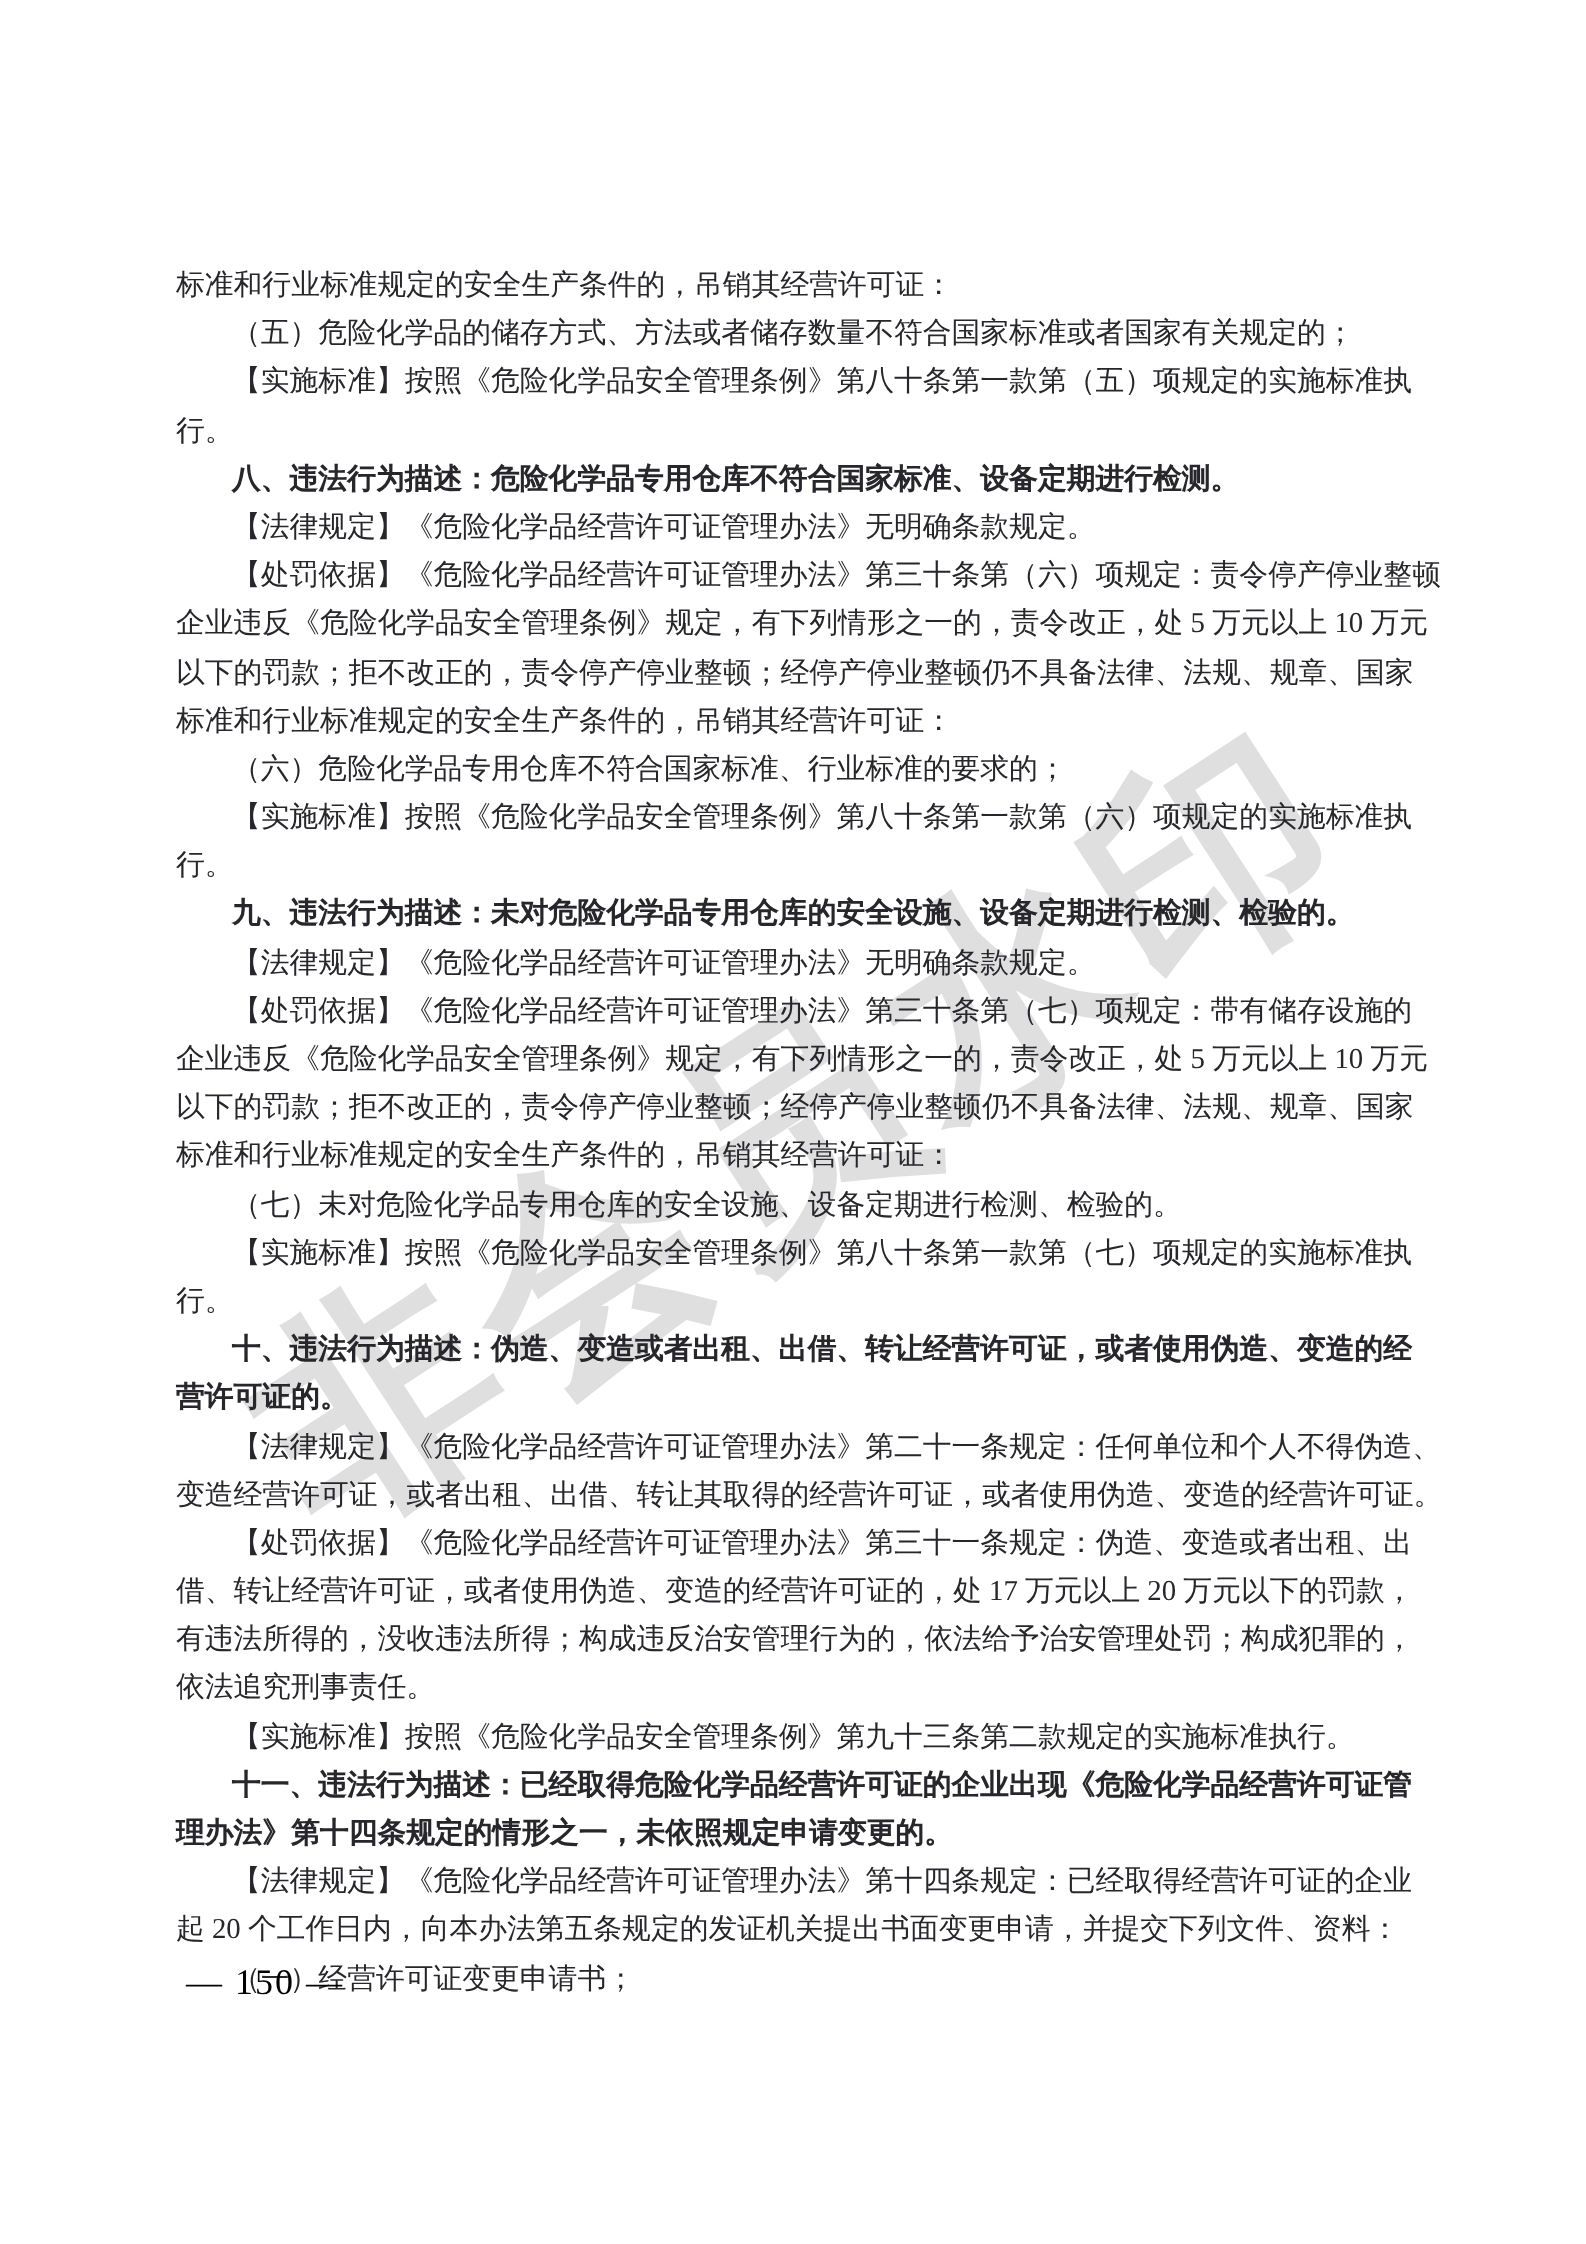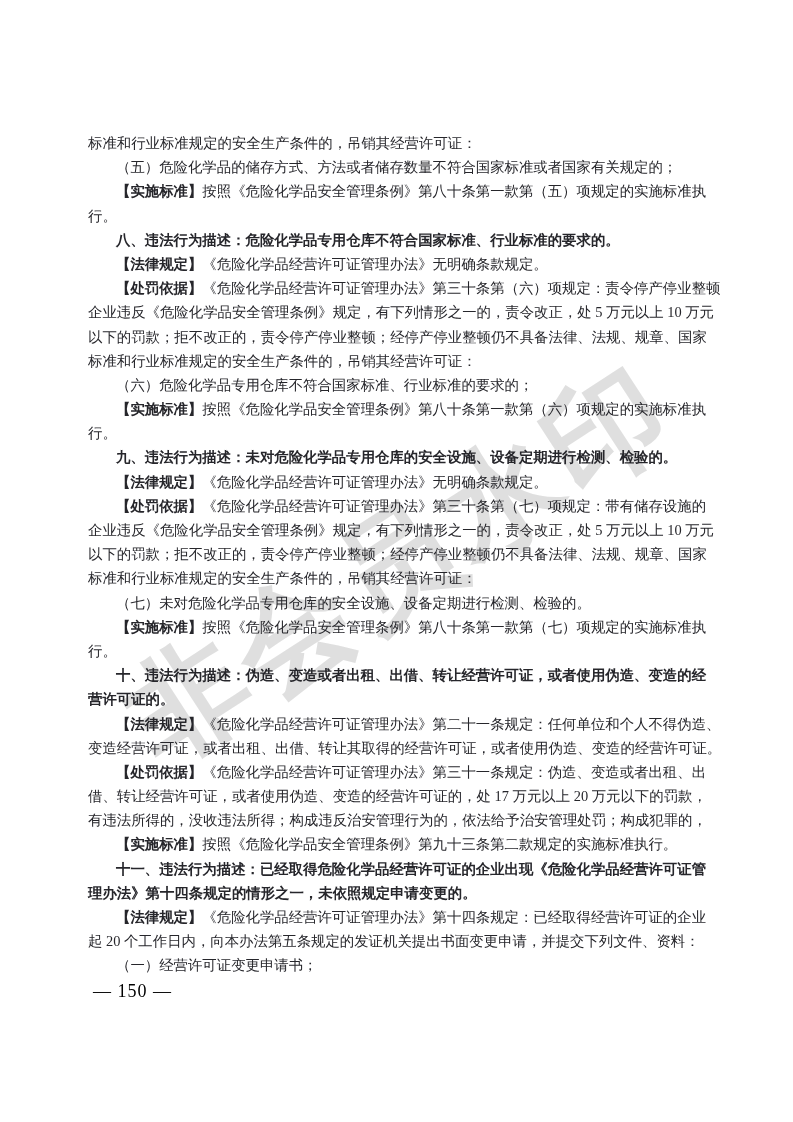--- a/index.html
+++ b/index.html
@@ -30,41 +30,41 @@
     width:622px;
   }
   .line{
     height:24.2px;
     line-height:24.2px;
     font-size:14.4px;
     white-space:nowrap;
     overflow:visible;
   }
   .line.indent{padding-left:28px;}
-  .line .label{font-weight:700;}
+  .line .label{font-weight:400;}
   .line.bold{font-weight:700;}
   .footer{
     position:absolute;
     left:93px;top:981px;
     font-size:18px;
     letter-spacing:1px;
     color:#000000;
   }
 </style>
 </head>
 <body>
 
 <div class="page">
   <div class="watermark">非会员水印</div>
   <main class="content" id="doc-lines">
       <div class="line"><b class="label"></b><span class="txt">标准和行业标准规定的安全生产条件的，吊销其经营许可证：</span></div>
       <div class="line indent"><b class="label"></b><span class="txt">（五）危险化学品的储存方式、方法或者储存数量不符合国家标准或者国家有关规定的；</span></div>
       <div class="line indent"><b class="label">【实施标准】</b><span class="txt">按照《危险化学品安全管理条例》第八十条第一款第（五）项规定的实施标准执</span></div>
       <div class="line"><b class="label"></b><span class="txt">行。</span></div>
-      <div class="line indent bold"><b class="label"></b><span class="txt">八、违法行为描述：危险化学品专用仓库不符合国家标准、行业标准的要求的。</span></div>
+      <div class="line indent bold"><b class="label"></b><span class="txt">八、违法行为描述：危险化学品专用仓库不符合国家标准、设备定期进行检测。</span></div>
       <div class="line indent"><b class="label">【法律规定】</b><span class="txt">《危险化学品经营许可证管理办法》无明确条款规定。</span></div>
       <div class="line indent"><b class="label">【处罚依据】</b><span class="txt">《危险化学品经营许可证管理办法》第三十条第（六）项规定：责令停产停业整顿</span></div>
       <div class="line"><b class="label"></b><span class="txt">企业违反《危险化学品安全管理条例》规定，有下列情形之一的，责令改正，处 5 万元以上 10 万元</span></div>
       <div class="line"><b class="label"></b><span class="txt">以下的罚款；拒不改正的，责令停产停业整顿；经停产停业整顿仍不具备法律、法规、规章、国家</span></div>
       <div class="line"><b class="label"></b><span class="txt">标准和行业标准规定的安全生产条件的，吊销其经营许可证：</span></div>
       <div class="line indent"><b class="label"></b><span class="txt">（六）危险化学品专用仓库不符合国家标准、行业标准的要求的；</span></div>
       <div class="line indent"><b class="label">【实施标准】</b><span class="txt">按照《危险化学品安全管理条例》第八十条第一款第（六）项规定的实施标准执</span></div>
       <div class="line"><b class="label"></b><span class="txt">行。</span></div>
       <div class="line indent bold"><b class="label"></b><span class="txt">九、违法行为描述：未对危险化学品专用仓库的安全设施、设备定期进行检测、检验的。</span></div>
       <div class="line indent"><b class="label">【法律规定】</b><span class="txt">《危险化学品经营许可证管理办法》无明确条款规定。</span></div>
@@ -75,20 +75,21 @@
       <div class="line indent"><b class="label"></b><span class="txt">（七）未对危险化学品专用仓库的安全设施、设备定期进行检测、检验的。</span></div>
       <div class="line indent"><b class="label">【实施标准】</b><span class="txt">按照《危险化学品安全管理条例》第八十条第一款第（七）项规定的实施标准执</span></div>
       <div class="line"><b class="label"></b><span class="txt">行。</span></div>
       <div class="line indent bold"><b class="label"></b><span class="txt">十、违法行为描述：伪造、变造或者出租、出借、转让经营许可证，或者使用伪造、变造的经</span></div>
       <div class="line bold"><b class="label"></b><span class="txt">营许可证的。</span></div>
       <div class="line indent"><b class="label">【法律规定】</b><span class="txt">《危险化学品经营许可证管理办法》第二十一条规定：任何单位和个人不得伪造、</span></div>
       <div class="line"><b class="label"></b><span class="txt">变造经营许可证，或者出租、出借、转让其取得的经营许可证，或者使用伪造、变造的经营许可证。</span></div>
       <div class="line indent"><b class="label">【处罚依据】</b><span class="txt">《危险化学品经营许可证管理办法》第三十一条规定：伪造、变造或者出租、出</span></div>
       <div class="line"><b class="label"></b><span class="txt">借、转让经营许可证，或者使用伪造、变造的经营许可证的，处 17 万元以上 20 万元以下的罚款，</span></div>
       <div class="line"><b class="label"></b><span class="txt">有违法所得的，没收违法所得；构成违反治安管理行为的，依法给予治安管理处罚；构成犯罪的，</span></div>
+      <div class="line"><b class="label"></b><span class="txt">依法追究刑事责任。</span></div>
       <div class="line indent"><b class="label">【实施标准】</b><span class="txt">按照《危险化学品安全管理条例》第九十三条第二款规定的实施标准执行。</span></div>
       <div class="line indent bold"><b class="label"></b><span class="txt">十一、违法行为描述：已经取得危险化学品经营许可证的企业出现《危险化学品经营许可证管</span></div>
       <div class="line bold"><b class="label"></b><span class="txt">理办法》第十四条规定的情形之一，未依照规定申请变更的。</span></div>
       <div class="line indent"><b class="label">【法律规定】</b><span class="txt">《危险化学品经营许可证管理办法》第十四条规定：已经取得经营许可证的企业</span></div>
       <div class="line"><b class="label"></b><span class="txt">起 20 个工作日内，向本办法第五条规定的发证机关提出书面变更申请，并提交下列文件、资料：</span></div>
       <div class="line indent"><b class="label"></b><span class="txt">（一）经营许可证变更申请书；</span></div>
     </main>
   <div class="footer">— 150 —</div>
 </div>
 

